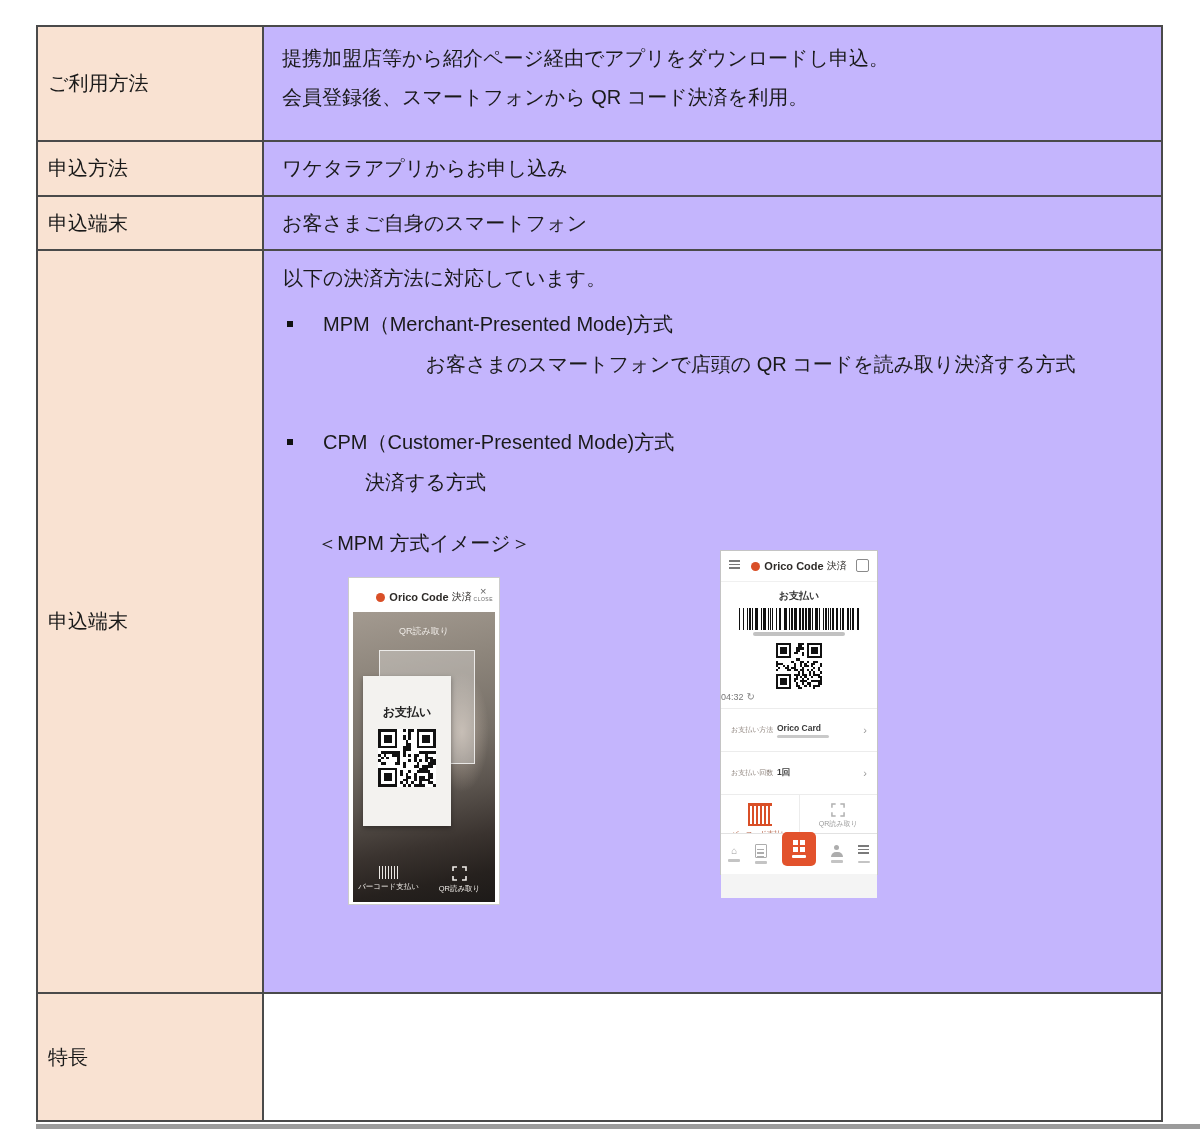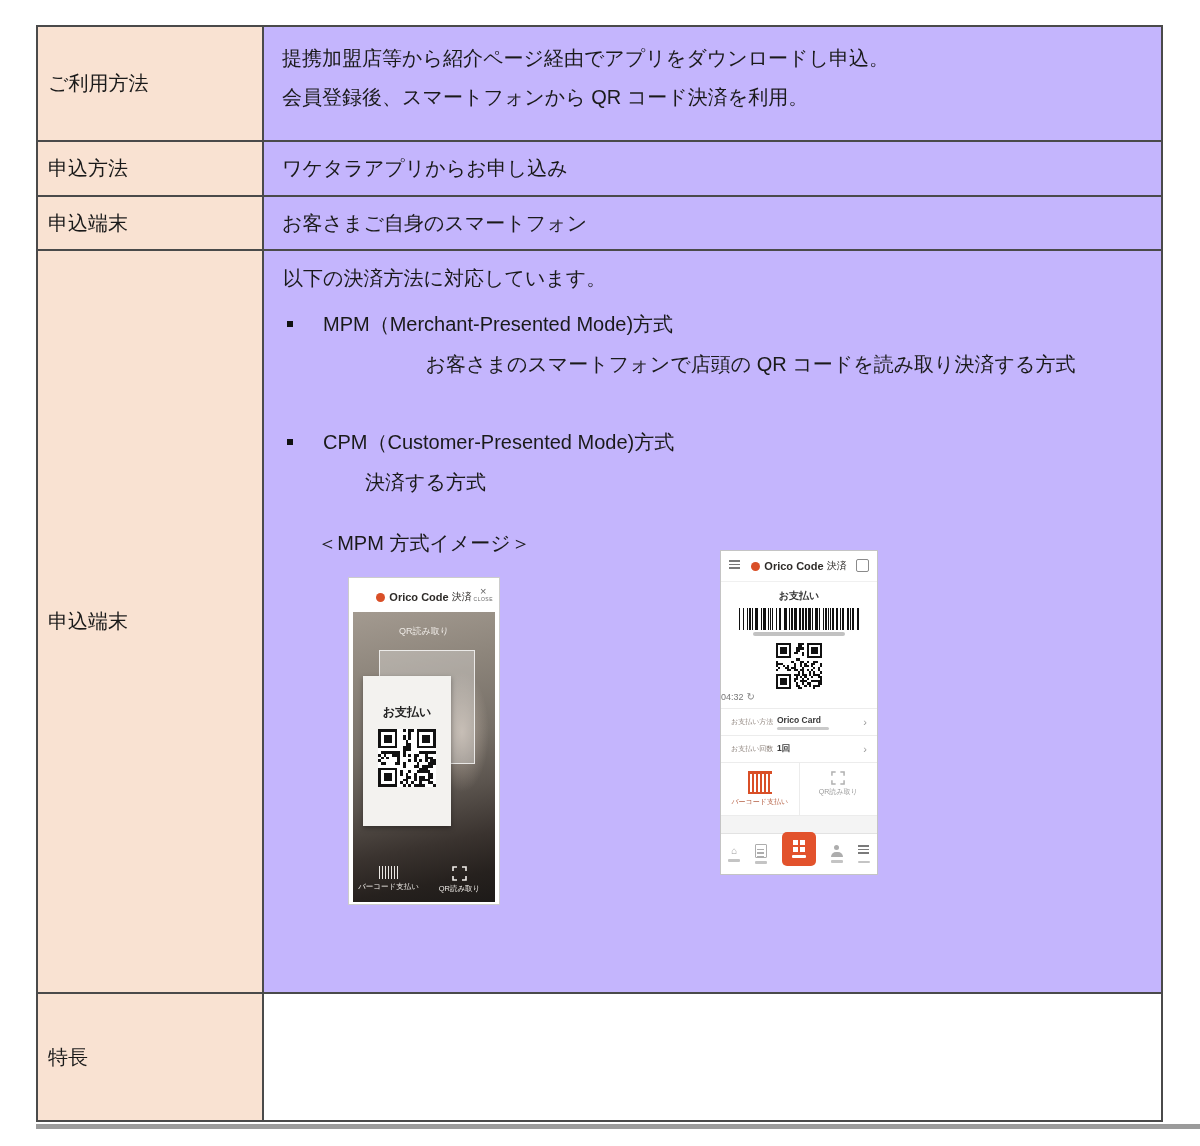--- a/index.html
+++ b/index.html
@@ -70,21 +70,21 @@
   .burger{position:absolute;left:8px;top:9px;width:11px;}
   .burger i{display:block;height:1.5px;background:#7a7a7a;margin-bottom:2px;}
   .burger .mini{height:2.5px;background:#c9c9c9;margin-top:3px;width:9px;}
   .sq-ic{position:absolute;right:8px;top:8px;width:11px;height:11px;border:1.5px solid #8a8a8a;border-radius:2px;}
   .cpm-title{text-align:center;font-size:10px;color:#333;margin-top:7px;font-weight:bold;}
   .cpm svg.barcode{display:block;margin:5px auto 2px;}
   .num-bar{width:92px;height:4px;background:#c2c2c2;border-radius:2px;margin:0 auto;}
   .cpm svg.qrsvg{display:block;margin:7px auto 2px;}
   .timer{text-align:left;font-size:9px;color:#777;}
   .timer .refresh{font-size:10px;color:#888;margin-left:3px;}
-  .cpm-row{display:flex;align-items:center;height:26px;padding:0 10px;border-top:1px solid #ececec;}
+  .cpm-row{display:flex;align-items:center;height:26px;padding:8px 10px;border-top:1px solid #ececec;}
   .cpm-row .rl{font-size:7px;color:#8a7f78;flex:0 0 46px;}
   .cpm-row .rv{font-size:8.5px;color:#3a3a3a;font-weight:bold;}
   .cpm-row .masked{width:52px;height:3px;background:#c9c9c9;border-radius:1.5px;margin-top:2px;}
   .cpm-row .chev{margin-left:auto;color:#999;font-size:11px;}
   .cpm-acts{display:flex;height:52px;border-top:1px solid #ececec;border-bottom:1px solid #ececec;}
   .cpm-act{flex:1;text-align:center;padding-top:8px;font-size:7px;color:#b05537;line-height:1.5;}
   .cpm-act.gray{border-left:1px solid #ececec;color:#9a9a9a;}
   .cpm-act .corner-ic{margin-bottom:2px;}
   .spacer{height:50px;background:#f4f4f4;}
   .navbar{position:absolute;left:0;right:0;bottom:0;height:40px;background:#fff;border-top:1px solid #e2e2e2;

